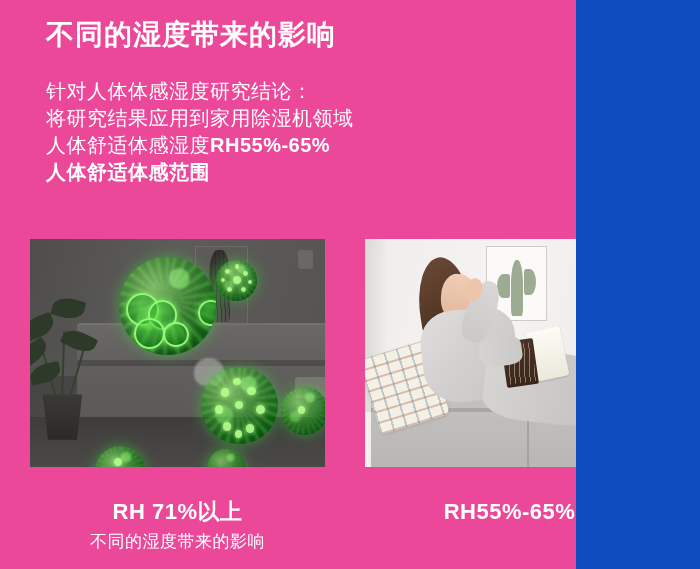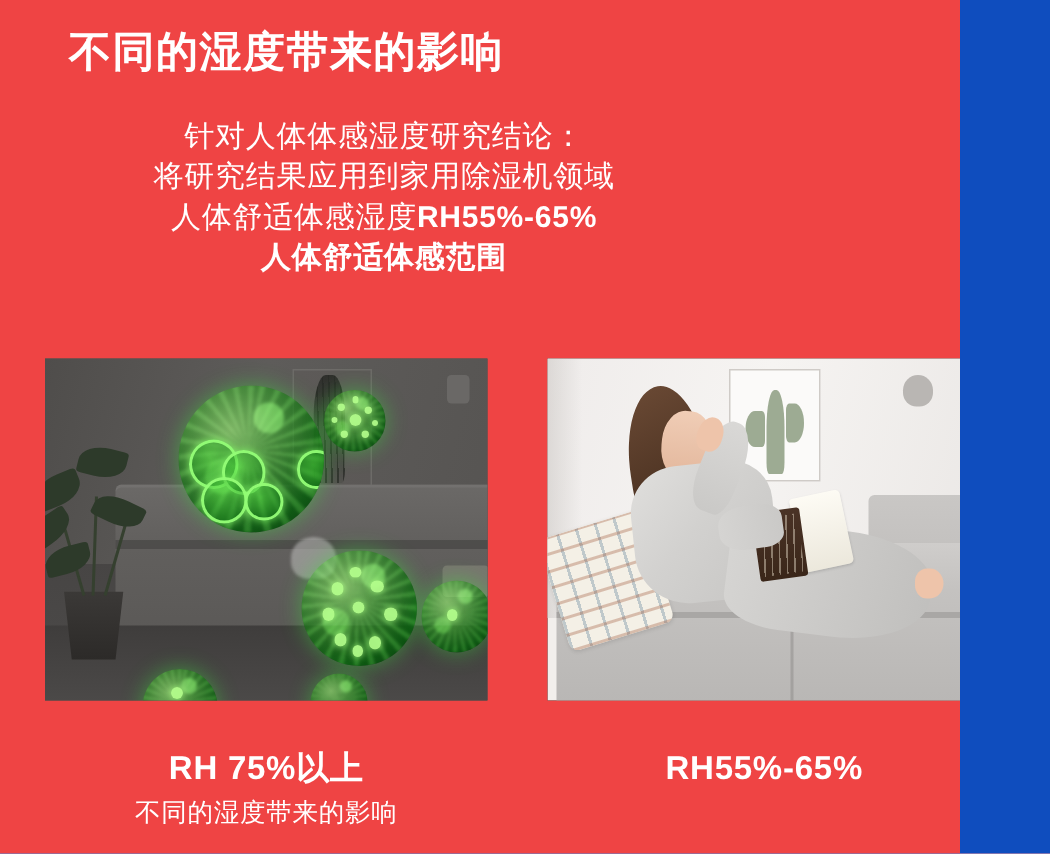--- a/index.html
+++ b/index.html
@@ -13,23 +13,23 @@
 
   body {
     font-family: "Liberation Sans", "DejaVu Sans", sans-serif;
     background: #0f4dbe;
     position: relative;
   }
 
   .poster {
     position: absolute;
     left: 0; top: 0;
-    width: 640px;
+    width: 576px;
     height: 569px;
-    background: #ef4444;
+    background: #ec4899;
     overflow: hidden;
     text-decoration: underline;
   }
 
   
   .page-title {
     position: absolute;
     left: 46px;
     top: 18px;
     font-size: 28px;
@@ -45,21 +45,20 @@
     left: 46px;
     top: 78px;
     width: 420px;
   }
   .intro-line {
     color: #ffffff;
     font-size: 20px;
     line-height: 27px;
     white-space: nowrap;
     letter-spacing: 0.5px;
-    text-align: center;
   }
   .intro-line.light { font-weight: normal; }
   .intro-line.bold  { font-weight: bold; }
   .intro-line .hl   { font-weight: bold; }
 
   
   .photo {
     position: absolute;
     overflow: hidden;
     background: #4a4a48;
@@ -492,21 +491,21 @@
         <div class="p-book">
           <div class="pg-r"></div>
           <div class="pg-l"></div>
         </div>
         <div class="p-arm-low"></div>
       </div>
     </div>
   </div>
 
   <div class="caption caption-left">
-    <div class="caption-main">RH 75%以上</div>
+    <div class="caption-main">RH 71%以上</div>
     <div class="caption-sub">不同的湿度带来的影响</div>
   </div>
 
   <div class="caption caption-right">
     <div class="caption-main">RH55%-65%</div>
   </div>
 
 </div>
 
 </body></html>

